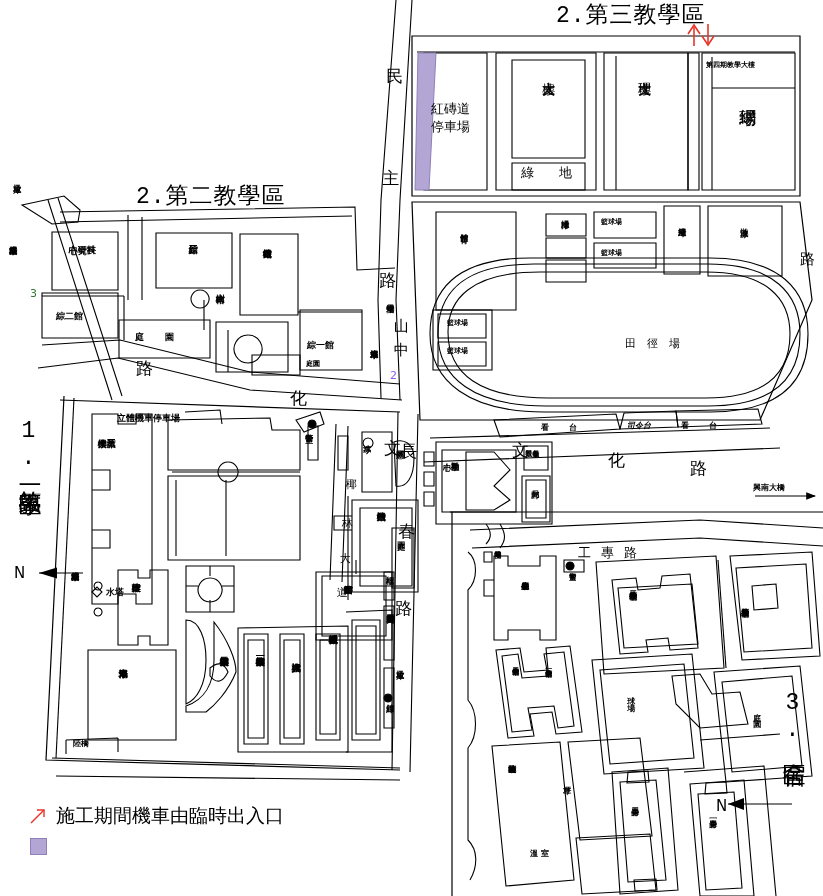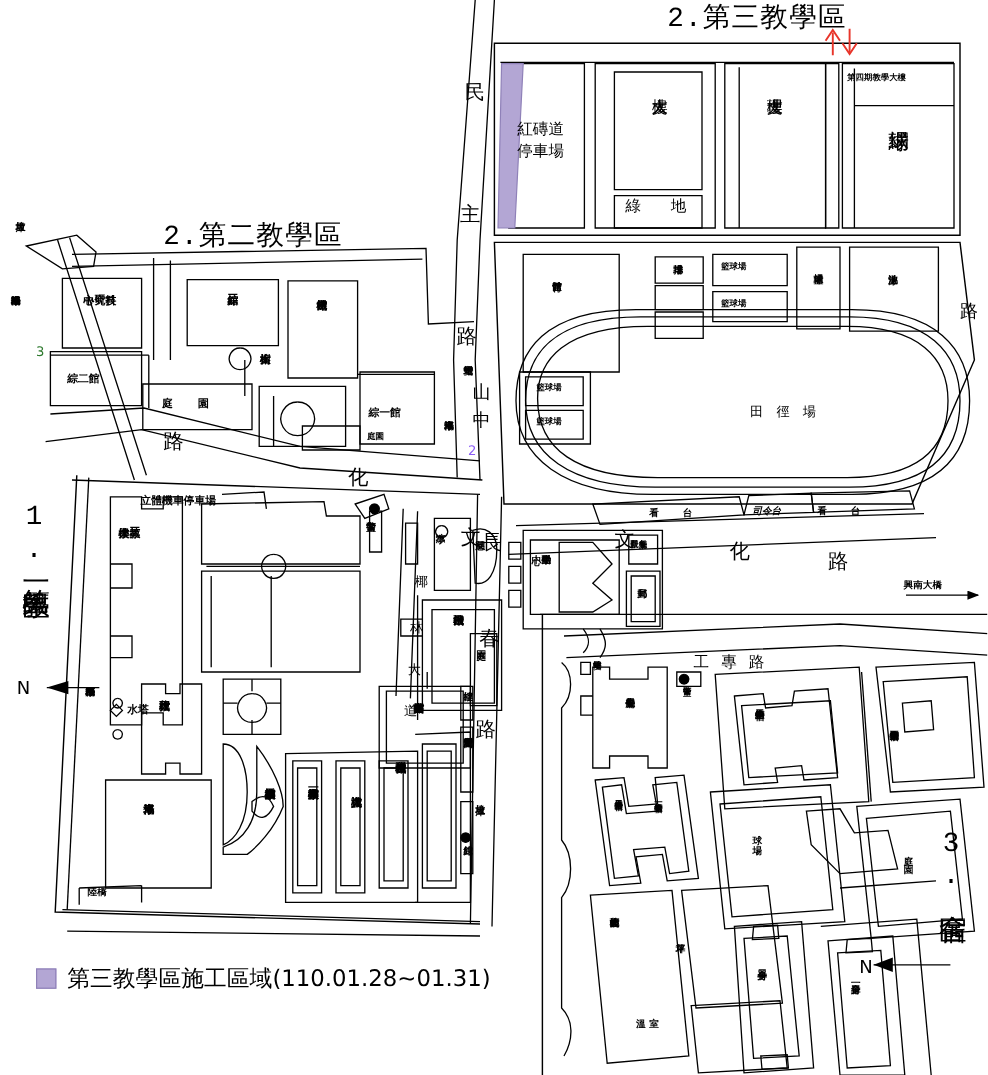--- a/index.html
+++ b/index.html
@@ -430,18 +430,24 @@
 
   <svg style="position:absolute;left:686px;top:22px;" width="34" height="26" viewBox="0 0 34 26">
     <path d="M8 24 L8 5" stroke="#e8352a" stroke-width="1.6" fill="none"></path>
     <path d="M2 12 L8 3 L14 12" stroke="#e8352a" stroke-width="1.6" fill="none"></path>
     <path d="M22 2 L22 22" stroke="#e8352a" stroke-width="1.6" fill="none"></path>
     <path d="M16 14 L22 23 L28 14" stroke="#e8352a" stroke-width="1.6" fill="none"></path>
   </svg>
 
   <div class="legend">
     <div class="legend-row">
+      <svg class="arrow-ico" viewBox="0 0 18 18">
+        <path d="M2 16 L15 3" stroke="#e8352a" stroke-width="1.4" fill="none"></path>
+        <path d="M8 3 L15 3 L15 10" stroke="#e8352a" stroke-width="1.4" fill="none"></path>
+      </svg>
+      <span class="legend-text">施工期間機車由臨時出入口</span>
+    </div>
+    <div class="legend-row">
       <span class="swatch"></span>
-      <span class="legend-text">第三教學區施工區域(110.01.28~01.31)</span>
     </div>
   </div>
 
 </div>
 
 </body></html>

